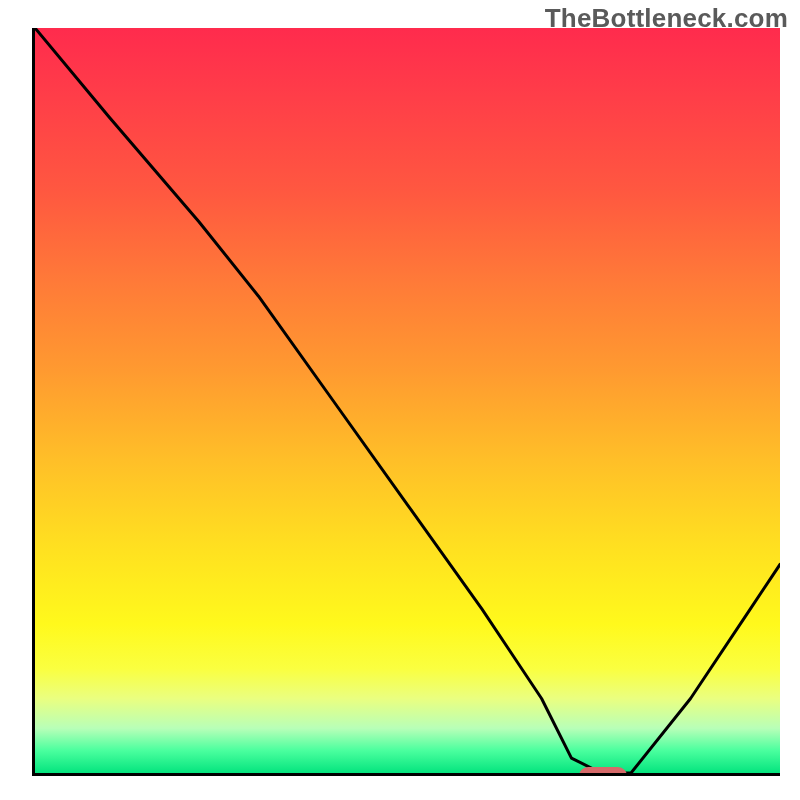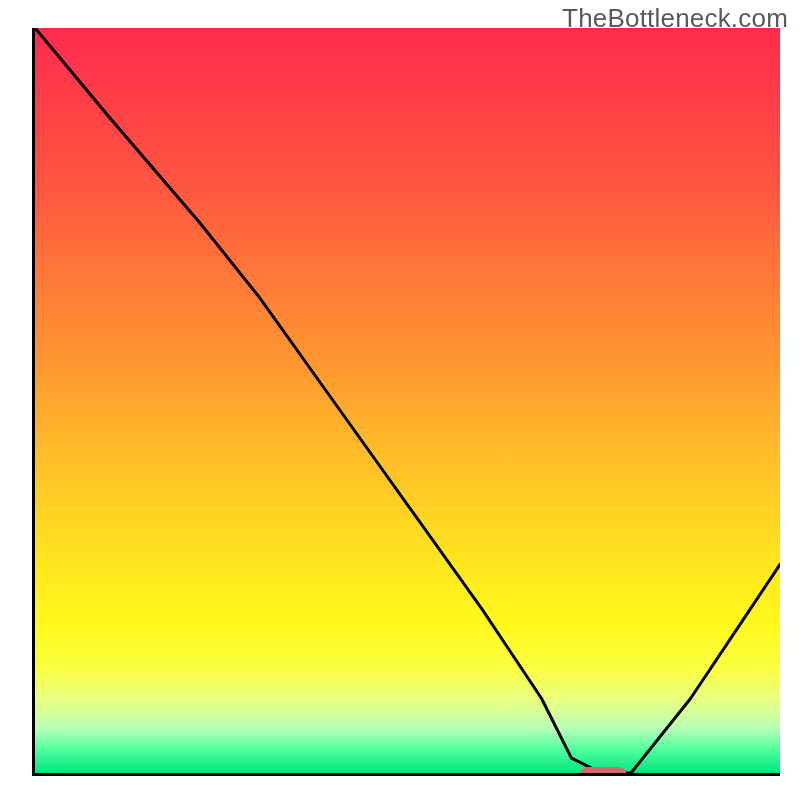--- a/index.html
+++ b/index.html
@@ -13,21 +13,21 @@
   .container {
     position: relative;
     width: 800px;
     height: 800px;
   }
   .watermark {
     position: absolute;
     top: 3px;
     right: 12px;
     font-size: 26px;
-    font-weight: 400;
+    font-weight: 700;
     color: #5a5a5a;
     letter-spacing: 0.2px;
   }
   .plot-area {
     position: absolute;
     left: 32px;
     top: 28px;
     width: 748px;
     height: 748px;
     box-sizing: border-box;

